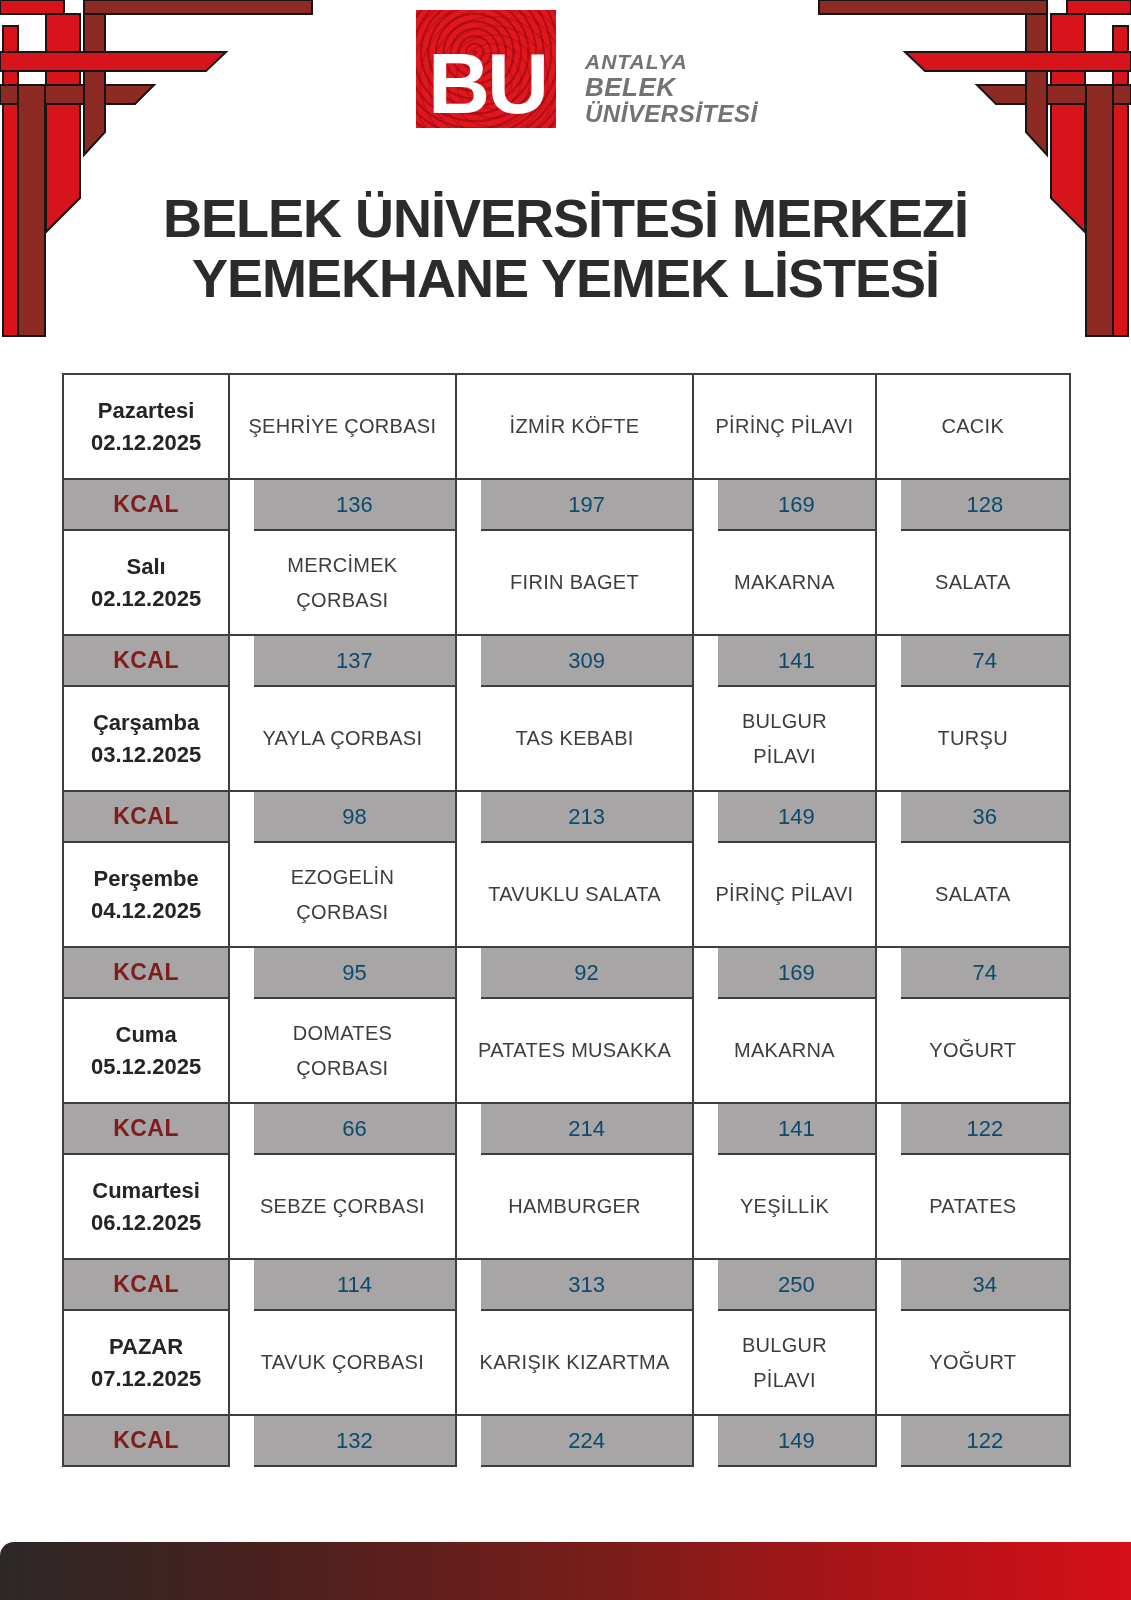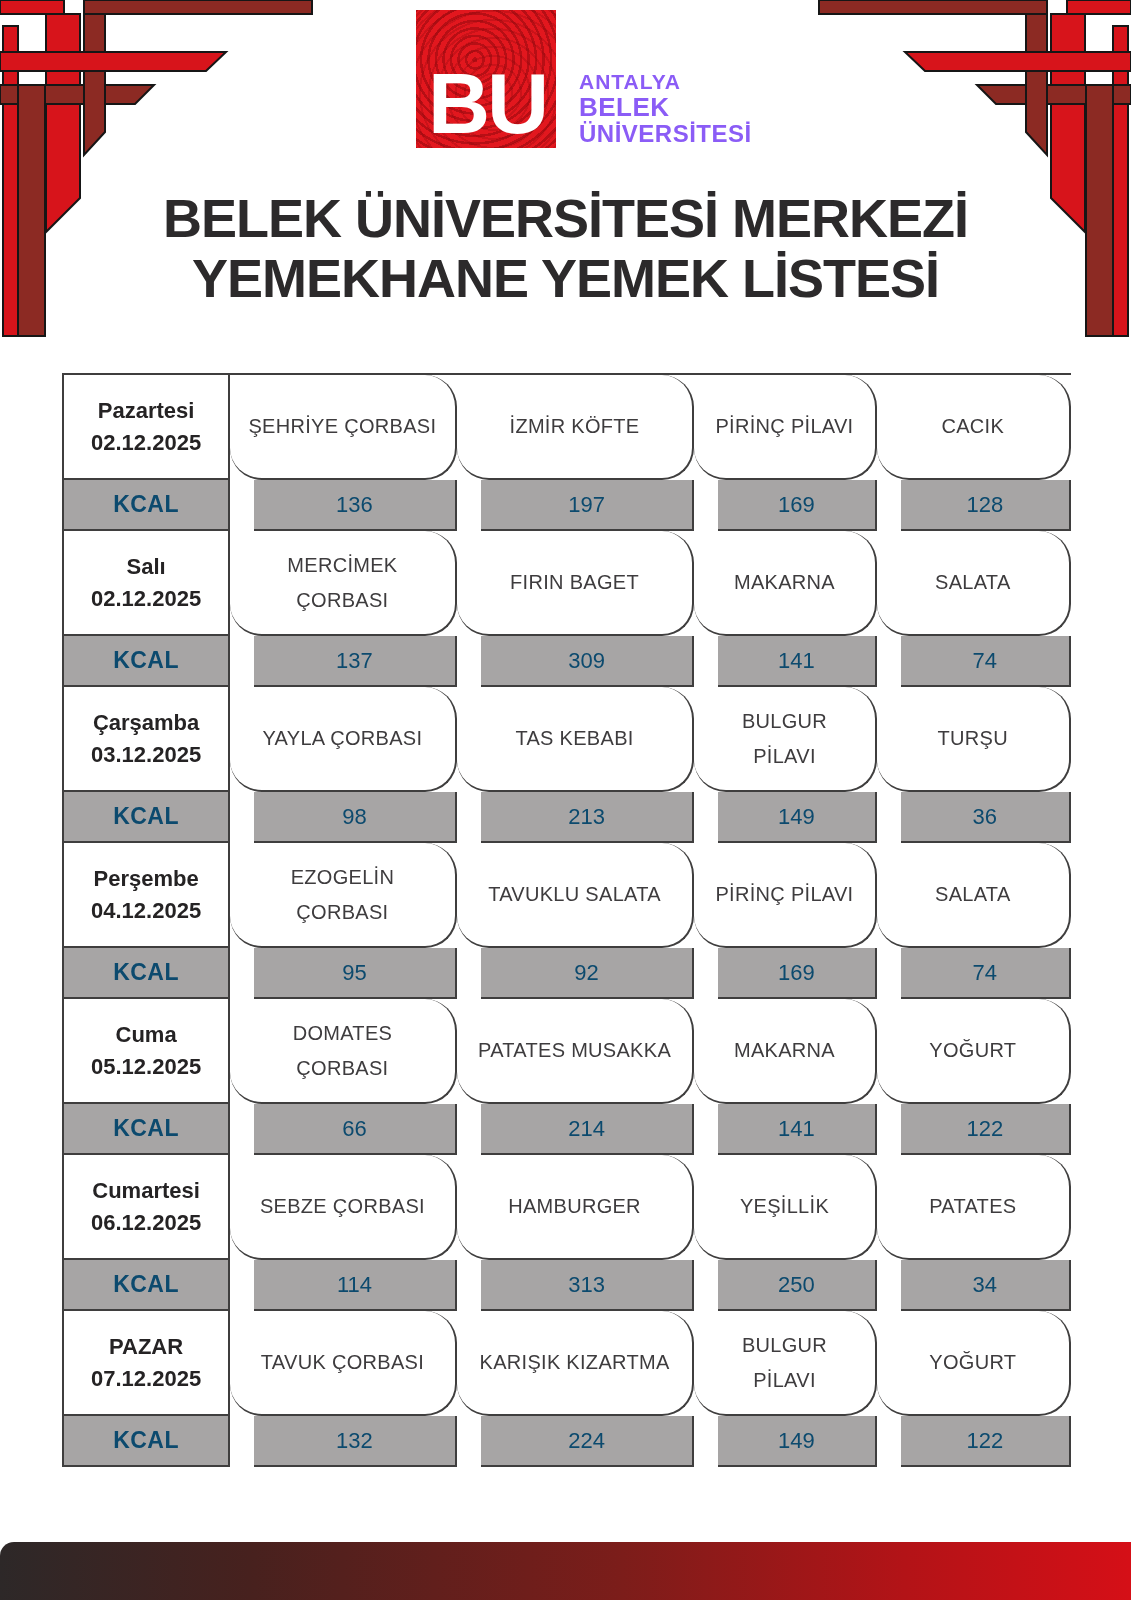--- a/index.html
+++ b/index.html
@@ -8,31 +8,31 @@
     background:#ffffff;
     font-family:"Liberation Sans", sans-serif;
   }
   
   .corner{position:absolute;top:0;width:330px;height:360px;}
   .corner.left{left:0;}
   .corner.right{right:0;transform:scaleX(-1);}
   
   .logo-wrap{position:absolute;left:416px;top:10px;display:flex;align-items:flex-end;}
   .logo-square{
-    width:140px;height:138px;position:relative;
+    width:140px;height:118px;position:relative;
     background-color:#e2171e;
     background-image:
       repeating-radial-gradient(circle at 42% 36%, rgba(130,5,10,0.45) 0 2.5px, rgba(0,0,0,0) 2.5px 7.5px),
       repeating-radial-gradient(circle at 55% 60%, rgba(130,5,10,0.25) 0 2px, rgba(0,0,0,0) 2px 9px);
   }
   .logo-monogram{
     position:absolute;left:12px;bottom:2px;
     color:#ffffff;font-weight:bold;font-size:86px;line-height:1;letter-spacing:-3px;
   }
-  .logo-text{margin-left:23px;padding-bottom:2px;color:#8b5cf6;}
+  .logo-text{margin-left:29px;padding-bottom:2px;color:#737373;font-style:italic;}
   .logo-city{font-weight:bold;font-size:21px;letter-spacing:1px;line-height:1.1;}
   .logo-name1{font-weight:bold;font-size:26px;letter-spacing:0.5px;line-height:1.05;}
   .logo-name2{font-weight:bold;font-size:24px;letter-spacing:0.5px;line-height:1.05;}
   
   .page-title{
     position:absolute;left:0;top:188px;width:100%;
     text-align:center;color:#2c2a2b;
     font-weight:bold;font-size:54px;line-height:1.12;letter-spacing:-1px;
   }
   
@@ -44,22 +44,22 @@
     border-top:2px solid #3f3e3e;border-left:2px solid #3f3e3e;
   }
   .cell{
     border-right:2px solid #3f3e3e;border-bottom:2px solid #3f3e3e;
     display:flex;flex-direction:column;align-items:center;justify-content:center;
     text-align:center;box-sizing:border-box;
   }
   .day-row{height:105px;background:#ffffff;}
   .kcal-row{height:51px;background:#a7a5a5;}
   .day-cell{color:#252324;font-weight:bold;font-size:22px;line-height:1.45;}
-  .menu-cell{color:#3e3c3e;font-size:20px;line-height:1.75;letter-spacing:0.3px;white-space:pre-line;padding:1px 18px;border-radius:32px;}
-  .kcal-label{color:#0c4a6e;font-weight:bold;font-size:23px;letter-spacing:0.5px;}
+  .menu-cell{color:#3e3c3e;font-size:20px;line-height:1.75;letter-spacing:0.3px;white-space:pre-line;padding:1px 18px;}
+  .kcal-label{color:#7f1d1d;font-weight:bold;font-size:23px;letter-spacing:0.5px;}
   .kcal-value{color:#0c4a6e;font-size:22px;margin-left:24px;}
   
   .bottom-bar{
     position:absolute;left:0;right:0;top:1542px;height:58px;
     border-top-left-radius:14px;
     background:linear-gradient(90deg,#2d2828 0%,#47211e 22%,#7c1d1a 55%,#b31317 80%,#d50f17 100%);
   }
 </style>
 </head>
 <body>

